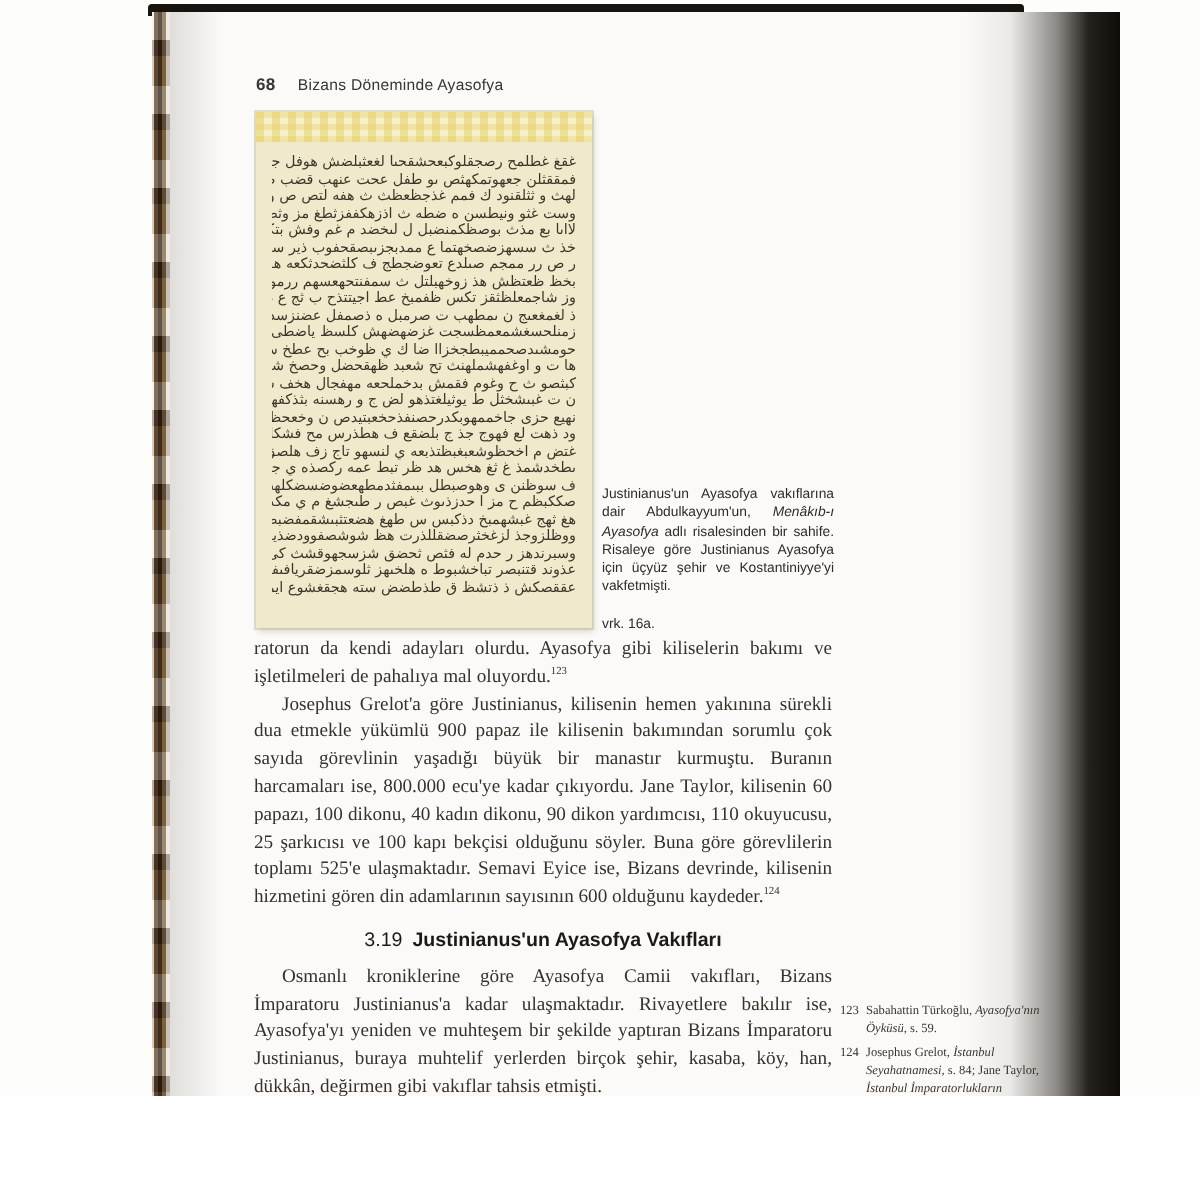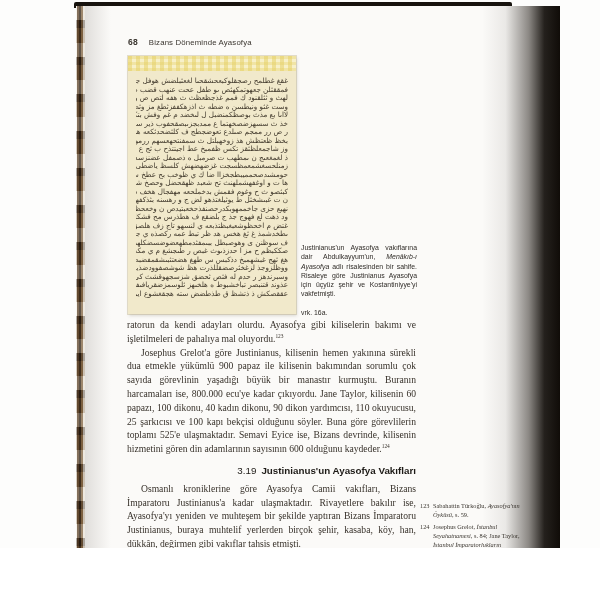--- a/index.html
+++ b/index.html
@@ -43,21 +43,21 @@
   .caption{position:absolute;left:301px;top:243px;width:116px;font-family:"Liberation Sans",sans-serif;
      font-size:6.9px;line-height:9.3px;color:#2f2b27;text-align:justify;}
   .caption .folio{margin-top:9px;text-align:left;}
 
   
   .bodycol{position:absolute;left:127px;top:318px;width:289px;color:#37312a;
      font-size:9.6px;line-height:13.8px;text-align:justify;}
   .para{margin:0;}
   .para.indent{text-indent:14px;}
   .bodycol sup{font-size:5.4px;line-height:0;vertical-align:super;letter-spacing:0;}
-  .sect{margin:8px 0 4px 0;font-family:"Liberation Sans",sans-serif;font-size:9.8px;color:#1d1a16;text-align:right;text-indent:0;}
+  .sect{margin:8px 0 4px 0;font-family:"Liberation Sans",sans-serif;font-size:9.8px;color:#1d1a16;text-align:center;text-indent:0;}
   .sect .num{font-weight:400;margin-right:5px;}
   .sect .ttl{font-weight:700;}
 
   
   .footnotes{position:absolute;left:420px;top:502px;width:103px;font-size:6.3px;line-height:8.7px;color:#3a352f;}
   .fn{padding-left:13px;margin-bottom:4px;text-align:left;}
   .fn .fn-num{display:inline-block;width:13px;margin-left:-13px;}
 </style>
 </head>
 <body>

